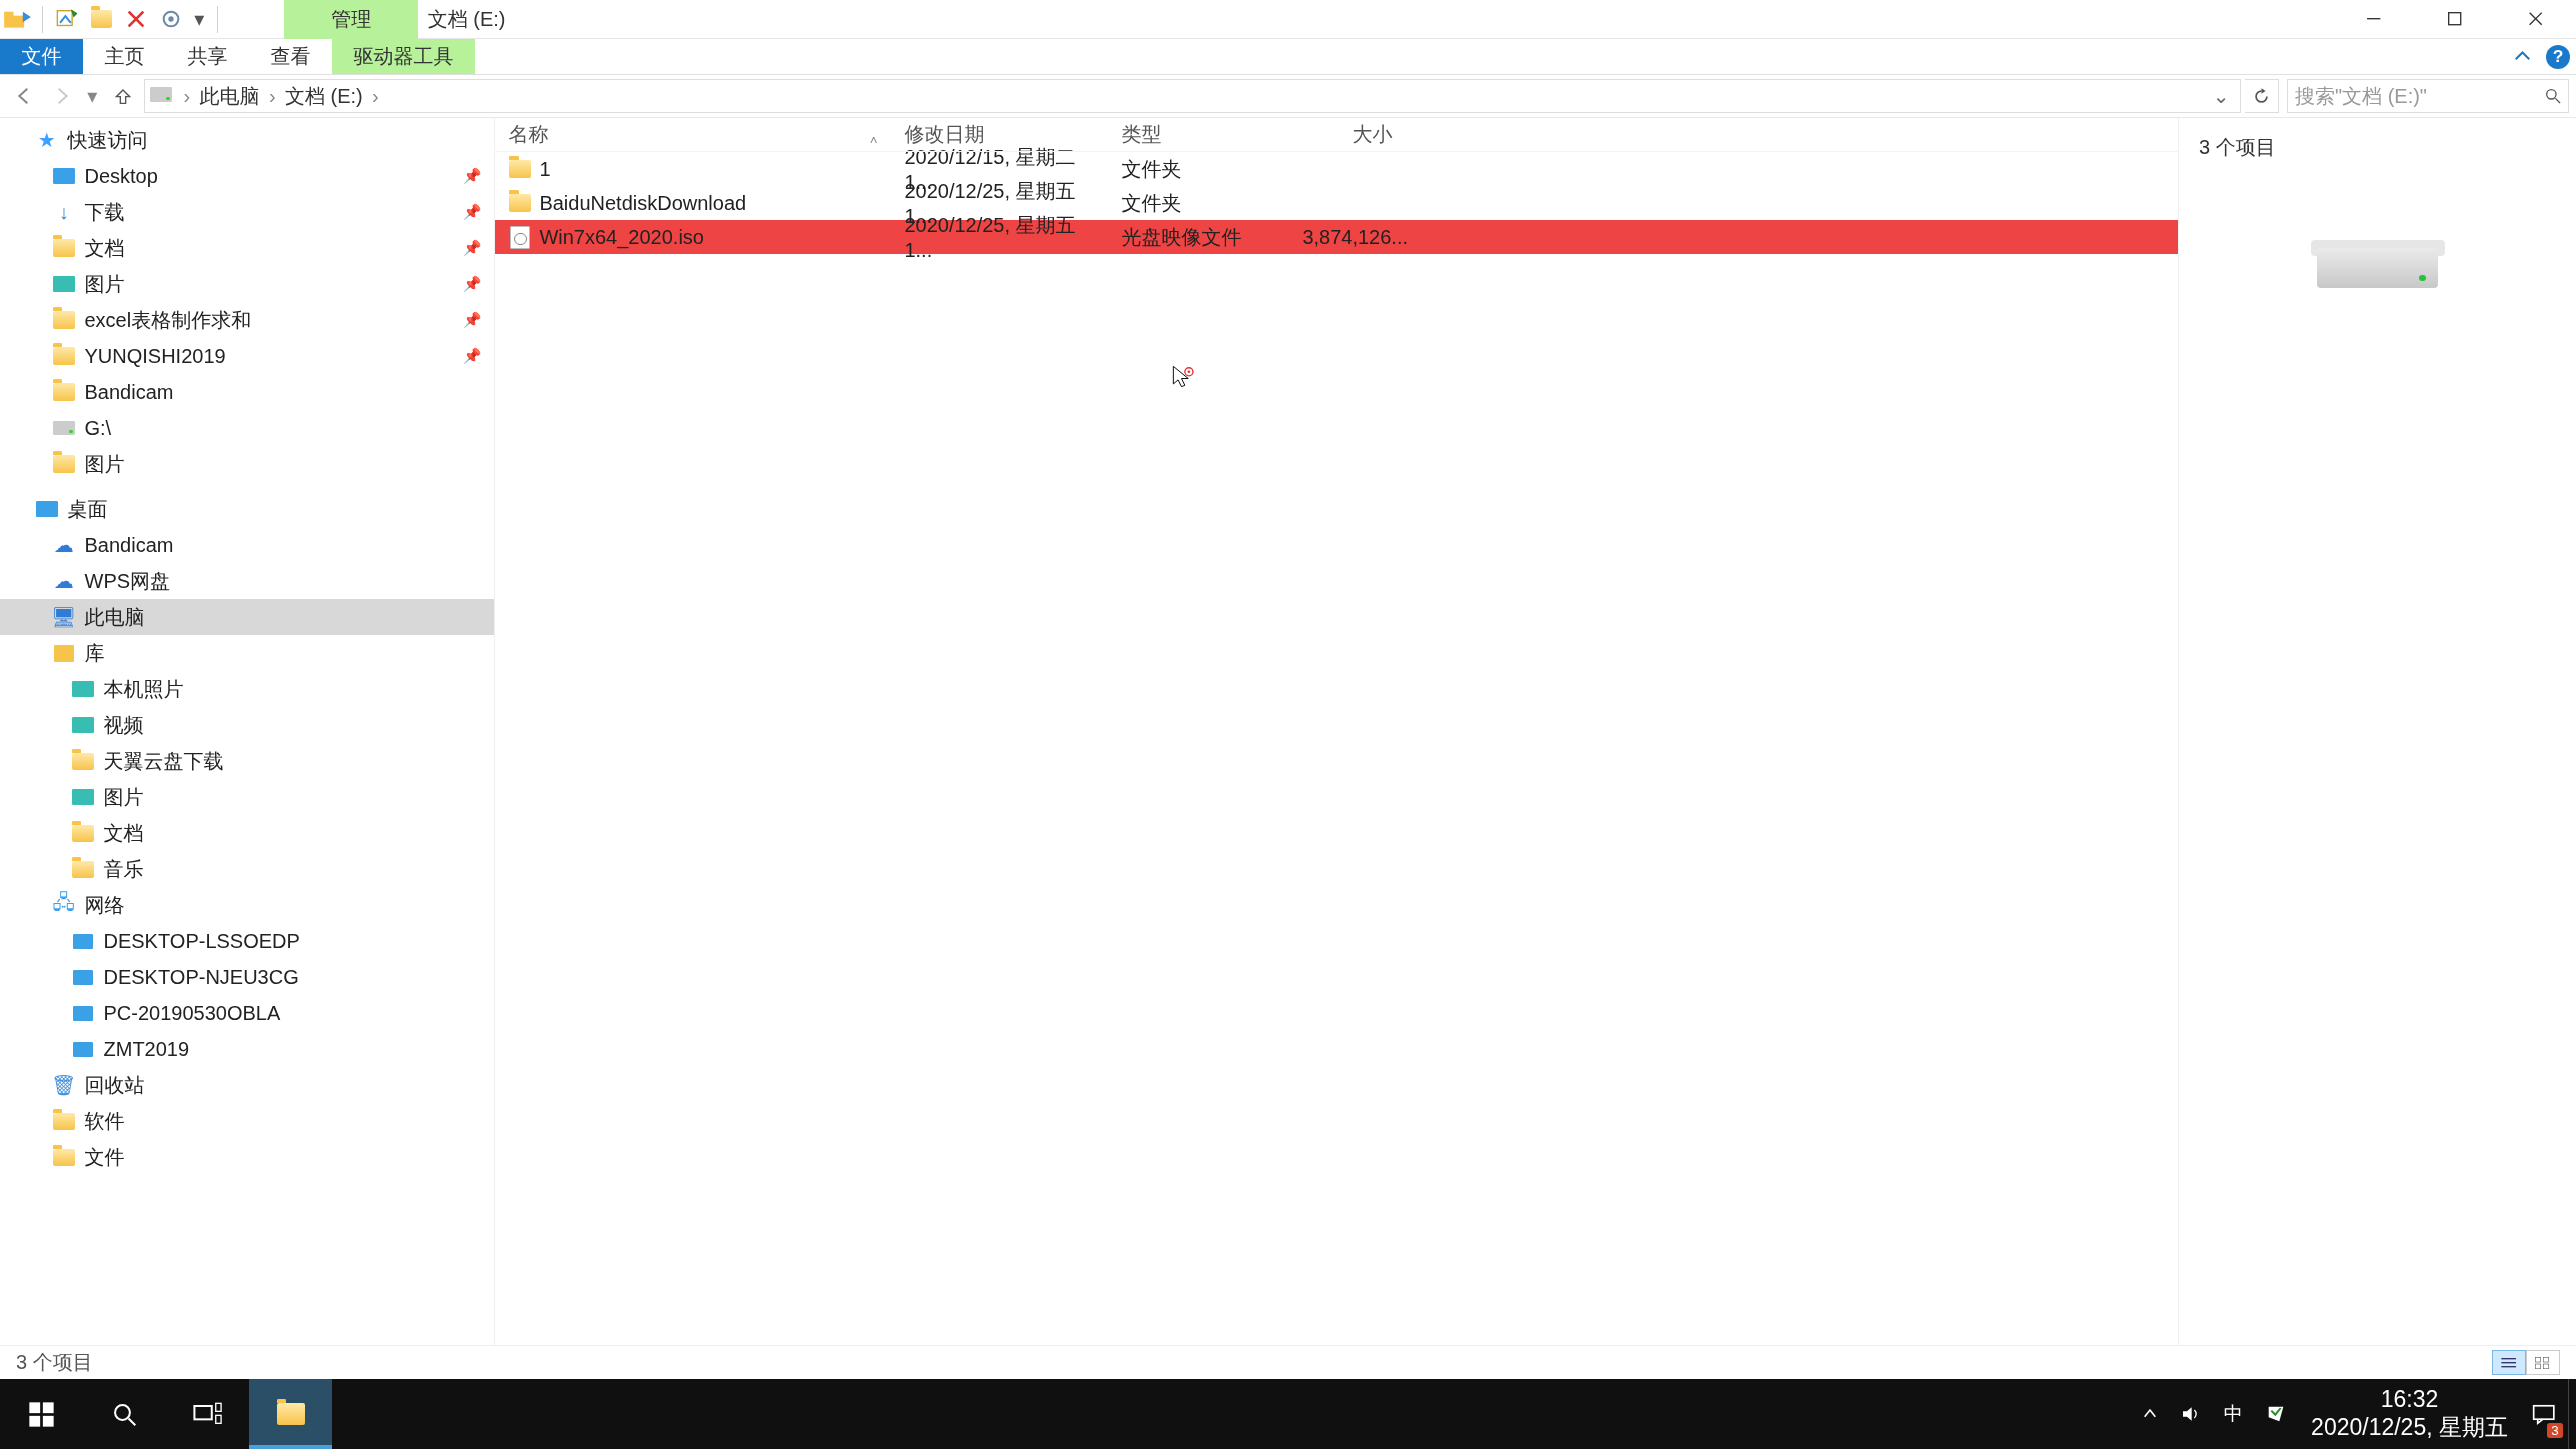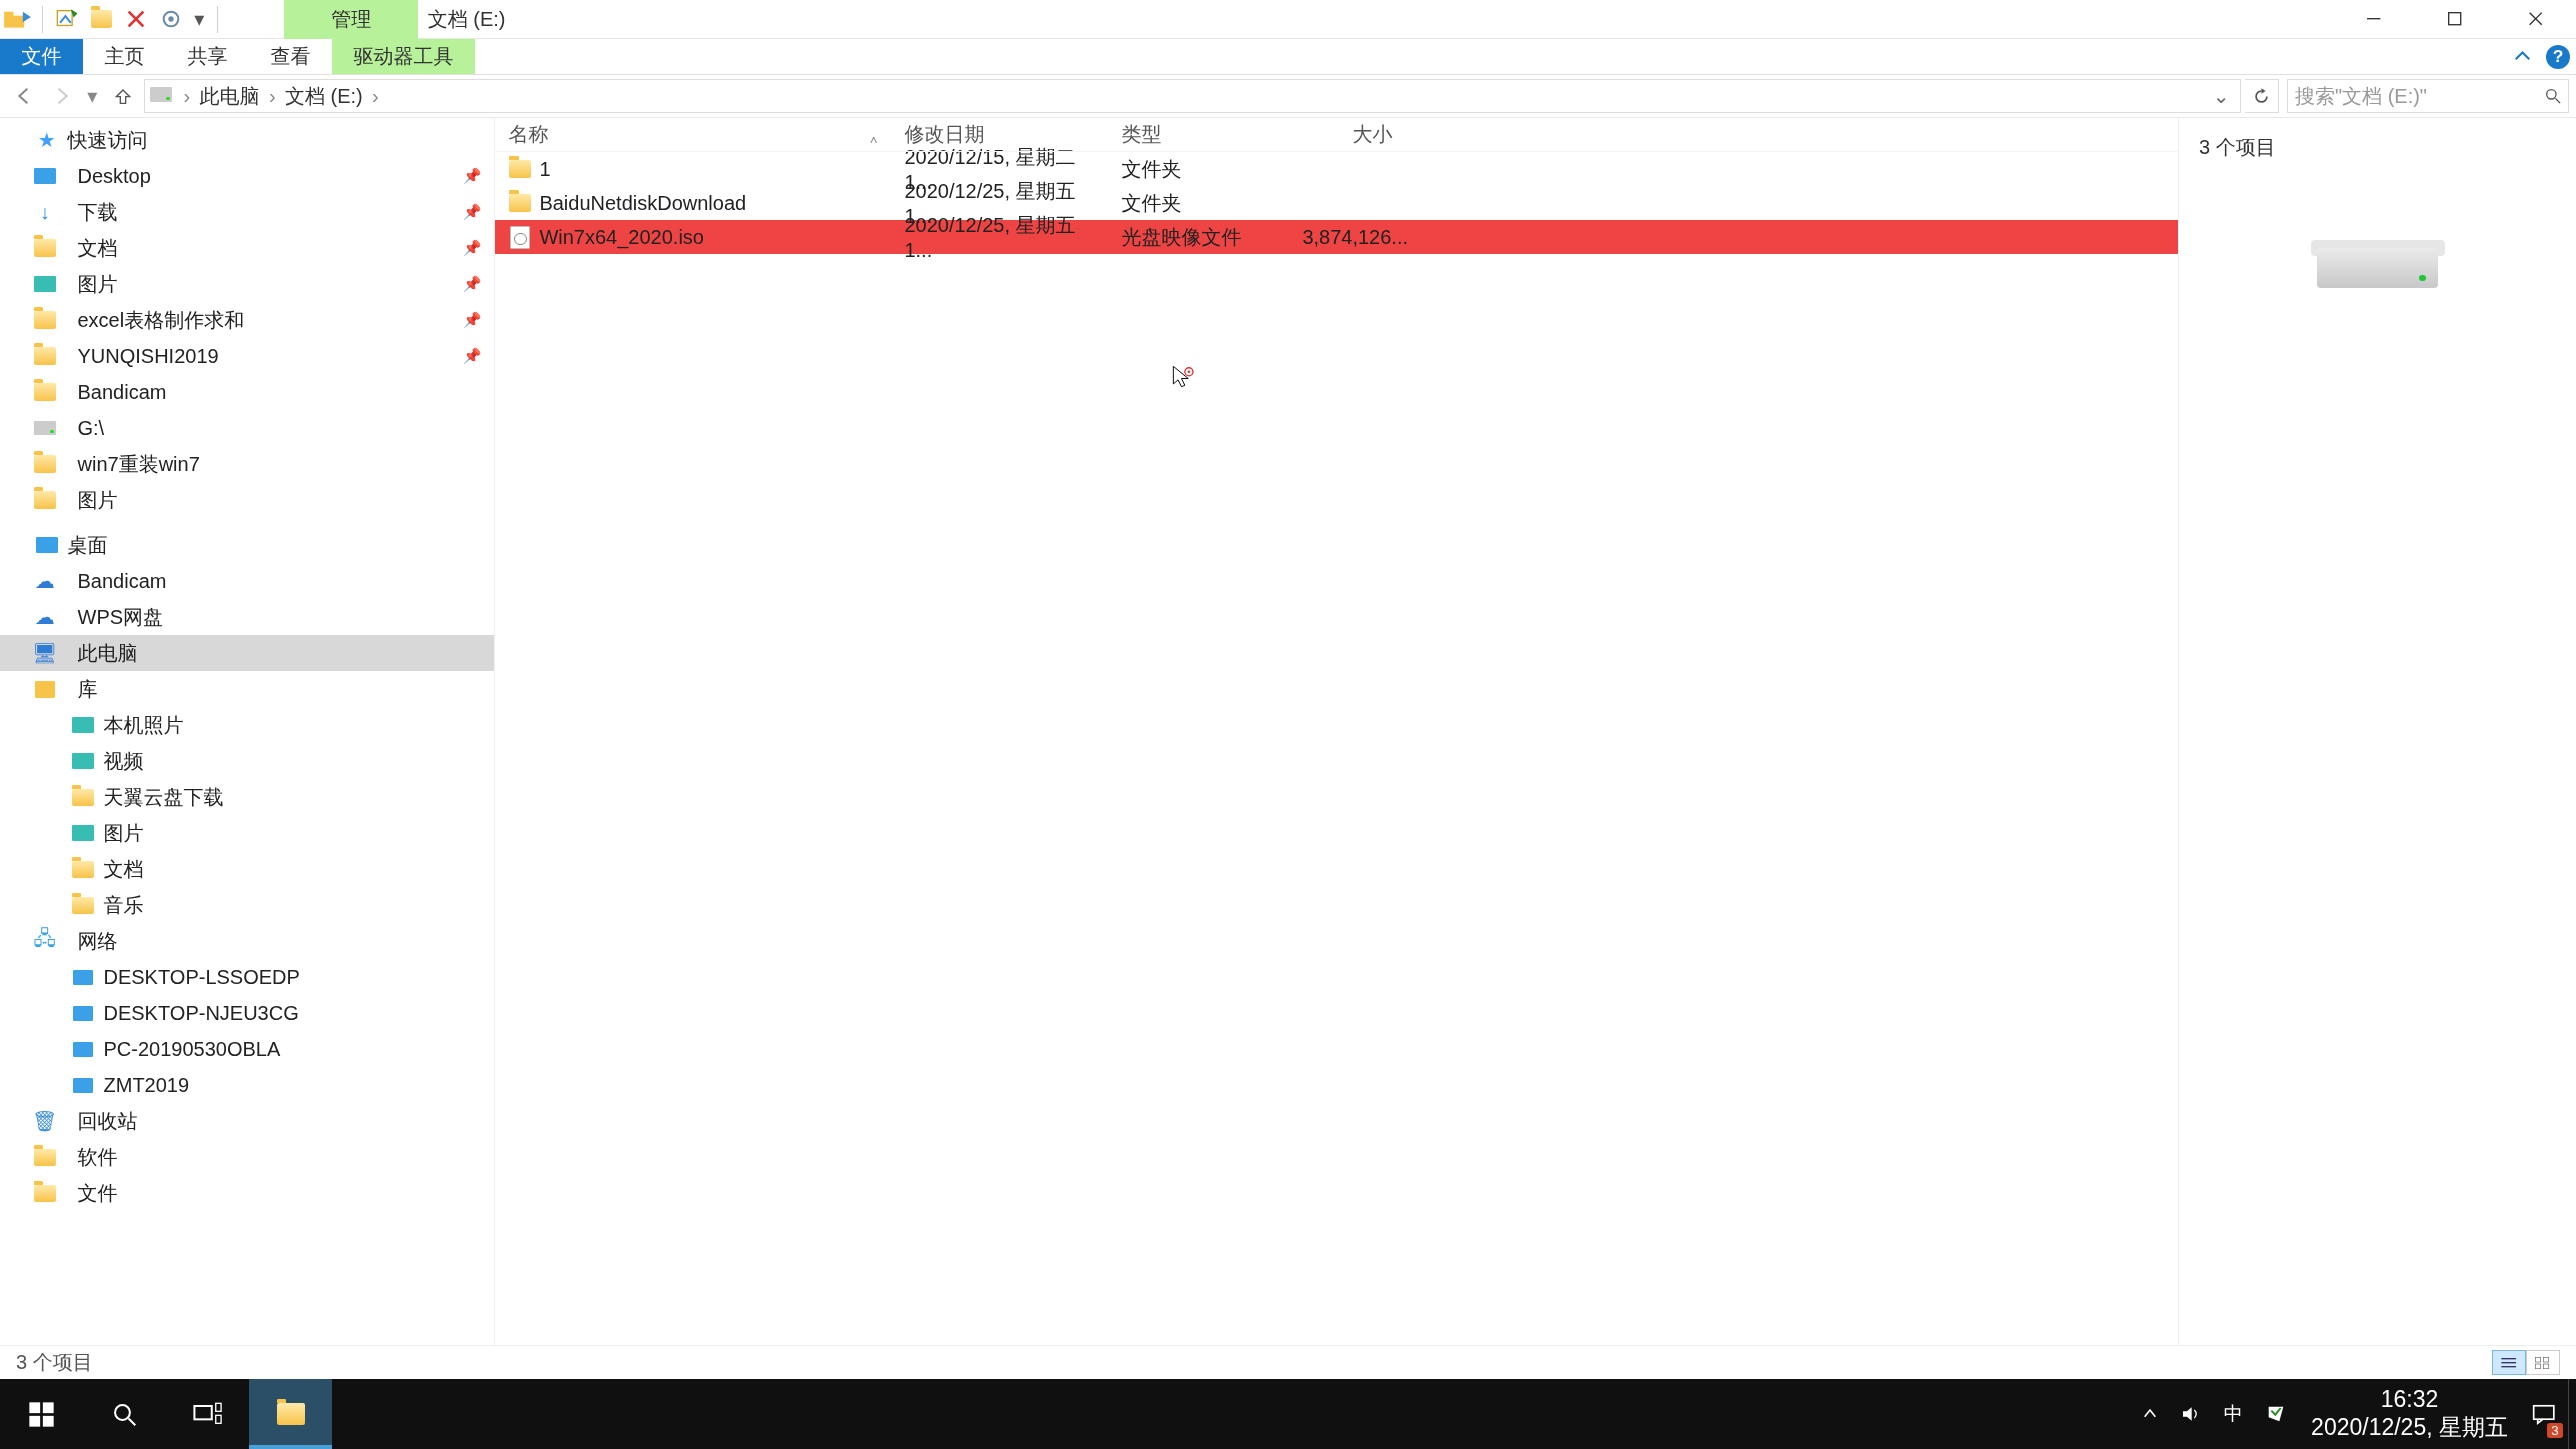--- a/index.html
+++ b/index.html
@@ -44,21 +44,21 @@
 
 
 .main { display:flex; height:calc(1449px - 39px - 36px - 43px - 34px - 70px); }
 .navpane { width:495px; border-right:0.7px solid #f0f0f0; overflow:hidden; background:#fff; padding-top:4px; }
 .nrow { height:36px; display:flex; align-items:center; color:#222; }
 .nrow.sel { background:#d8d8d8; }
 .nrow .pin { margin-left:auto; margin-right:12px; color:#999; font-size:14.8px; }
 .nrow .nic { width:25.5px; height:25.5px; display:flex; align-items:center; justify-content:center; margin-right:8px; }
 .nlabel { white-space:nowrap; }
 .ind1 { padding-left:34px; }
-.ind2 { padding-left:32px;gap:12px; }
+.ind2 { padding-left:51px; }
 .ind3 { padding-left:70px; }
 
 
 .i-star { color:#40a0ff; }
 .i-folder { width:21.5px; height:17.4px; background:linear-gradient(#ffe9a8,#f7c349); border-radius:2px; position:relative; display:inline-block;}
 .i-folder::before{content:"";position:absolute;top:-4px;left:0;width:9.4px;height:4px;background:#f7c349;border-radius:1.3px 1.3px 0 0;}
 .i-desktop { width:21.5px; height:16px; background:#3aa0e8; border-radius:1.3px; display:inline-block;}
 .i-pic { width:21.5px; height:16px; background:#37bdb2; border-radius:1.3px; display:inline-block;}
 .i-disk { width:21.5px; height:14.8px; background:#ccc; border-radius:1.3px; display:inline-block; position:relative;}
 .i-disk::after{content:"";position:absolute;right:2px;bottom:2px;width:3.4px;height:3.4px;background:#2d2;border-radius:50%;}
@@ -298,26 +298,20 @@
         <div class="nrow ind2">
           <span class="nic">
             <span class="i-disk"></span>
           </span>
           <span class="nlabel">G:\</span>
         </div>
         <div class="nrow ind2">
           <span class="nic">
             <span class="i-folder"></span>
           </span>
-          <span class="nlabel">win7重装win7</span>
-        </div>
-        <div class="nrow ind2">
-          <span class="nic">
-            <span class="i-folder"></span>
-          </span>
           <span class="nlabel">图片</span>
         </div>
       </div>
 
     <div style="height:9.4px"></div>
     <div class="nrow ind1">
       <span class="nic">
           <span class="i-desktop"></span>
         </span>
       <span class="nlabel">桌面</span>

